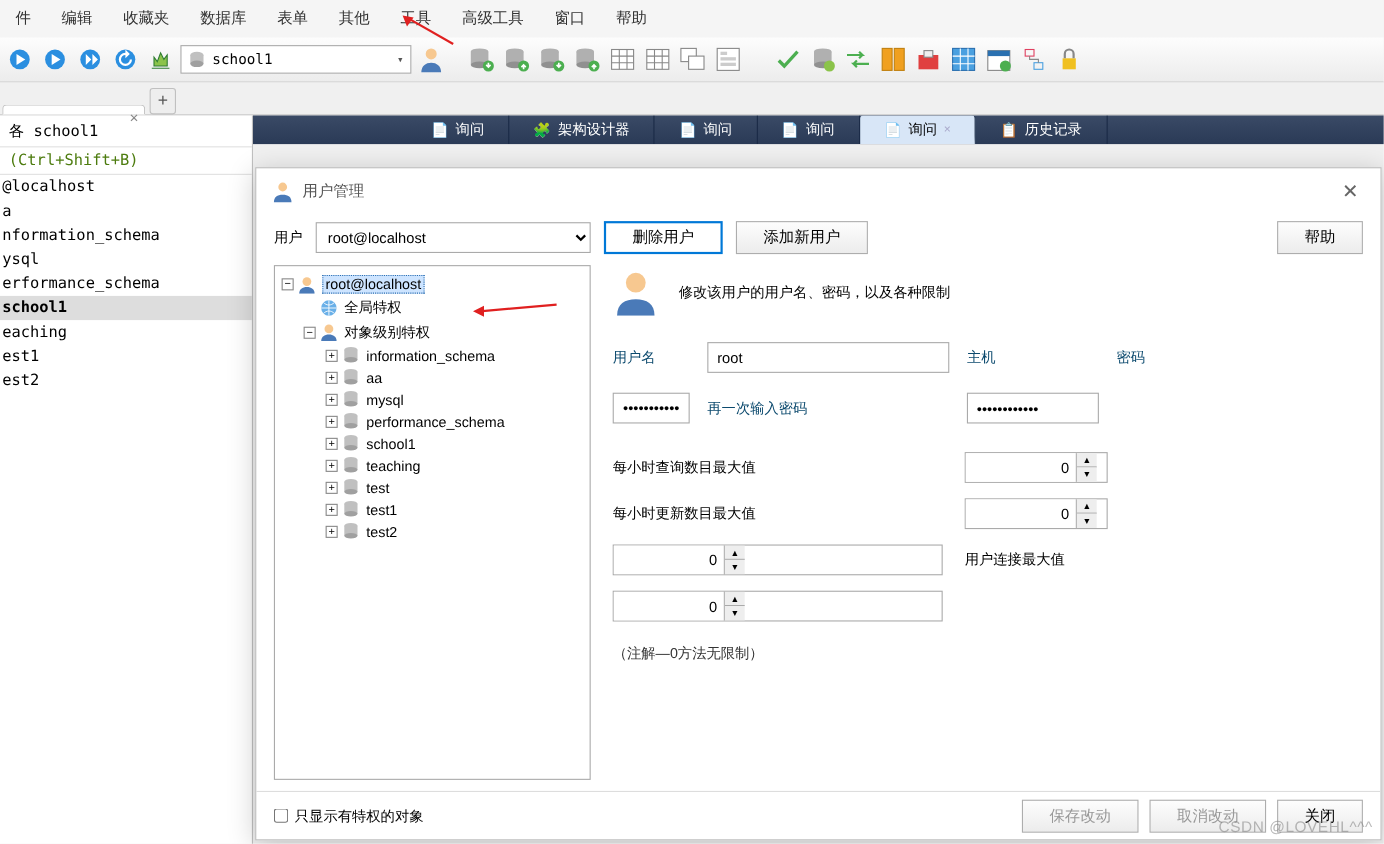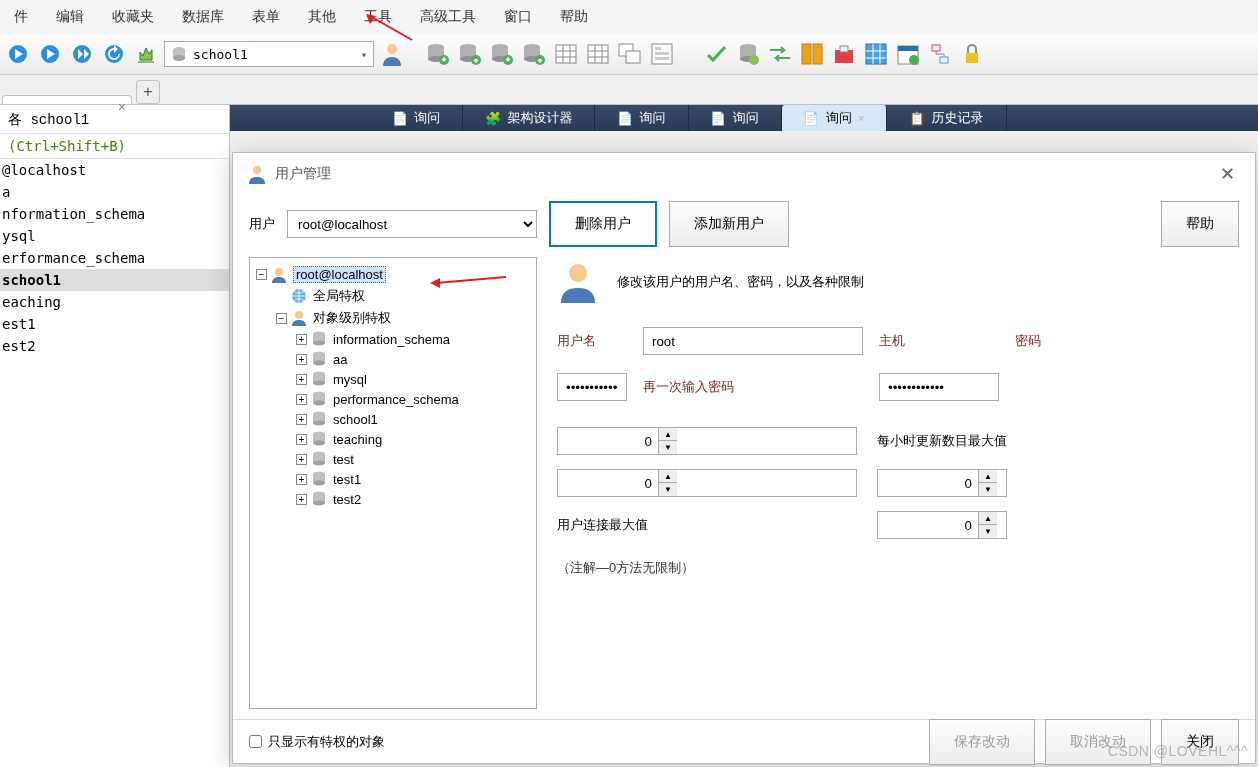--- a/index.html
+++ b/index.html
@@ -88,21 +88,20 @@
   width: 230px;
   background: #fff;
   border-right: 1px solid #c0c0c0;
   font-family: "NSimSun", "SimSun", monospace;
   font-size: 14px;
   padding-top: 2px;
 }
 .sidebar-header {
   padding: 4px 8px;
   border-bottom: 1px solid #e0e0e0;
-  font-family: Liberation Mono, monospace;
 }
 .sidebar-hint {
   padding: 4px 8px;
   color: #4d7c0f;
   border-bottom: 1px solid #e0e0e0;
 }
 .sidebar-item {
   padding: 3px 2px;
   cursor: pointer;
 }
@@ -168,21 +167,21 @@
   padding-bottom: 10px;
 }
 .user-row select {
   height: 28px;
   width: 250px;
   border: 1px solid #aaa;
   background: #fff;
   padding: 0 6px;
 }
 .btn {
-  height: 46px;
+  height: 30px;
   padding: 0 24px;
   background: linear-gradient(#fdfdfd, #ececec);
   border: 1px solid #adadad;
   cursor: pointer;
   font-size: 14px;
 }
 .btn.primary {
   border: 2px solid #0078d7;
   background: #fff;
   color: #000;
@@ -214,21 +213,21 @@
 
 .detail-panel { flex: 1; padding-top: 4px; }
 .avatar-row { display: flex; align-items: center; gap: 18px; margin-bottom: 24px; }
 .form-grid {
   display: grid;
   grid-template-columns: 70px 220px 120px 220px;
   gap: 18px 16px;
   align-items: center;
   margin-bottom: 26px;
 }
-.form-grid label { color: #7f1d1d; }
+.form-grid label { color: #0c4a6e; }
 .form-grid input[type=text], .form-grid input[type=password], .form-grid select {
   height: 28px;
   border: 1px solid #aaa;
   padding: 0 8px;
   width: 100%;
 }
 .limit-grid {
   display: grid;
   grid-template-columns: 300px 130px;
   gap: 14px 20px;
@@ -704,20 +703,21 @@
           <input type="text" value="root" style="">
           <label>主机</label>
 
           <label>密码</label>
           <input type="password" value="••••••••••••" style="">
           <label>再一次输入密码</label>
           <input type="password" value="••••••••••••" style="">
         </div>
 
         <div class="limit-grid">
+          <label>每小时查询数目最大值</label>
           <div class="spin-wrap">
             <input value="0" style="">
             <div class="spin-btns">
                 <div>▲</div>
                 <div>▼</div>
               </div>
           </div>
 
           <label>每小时更新数目最大值</label>
           <div class="spin-wrap">

